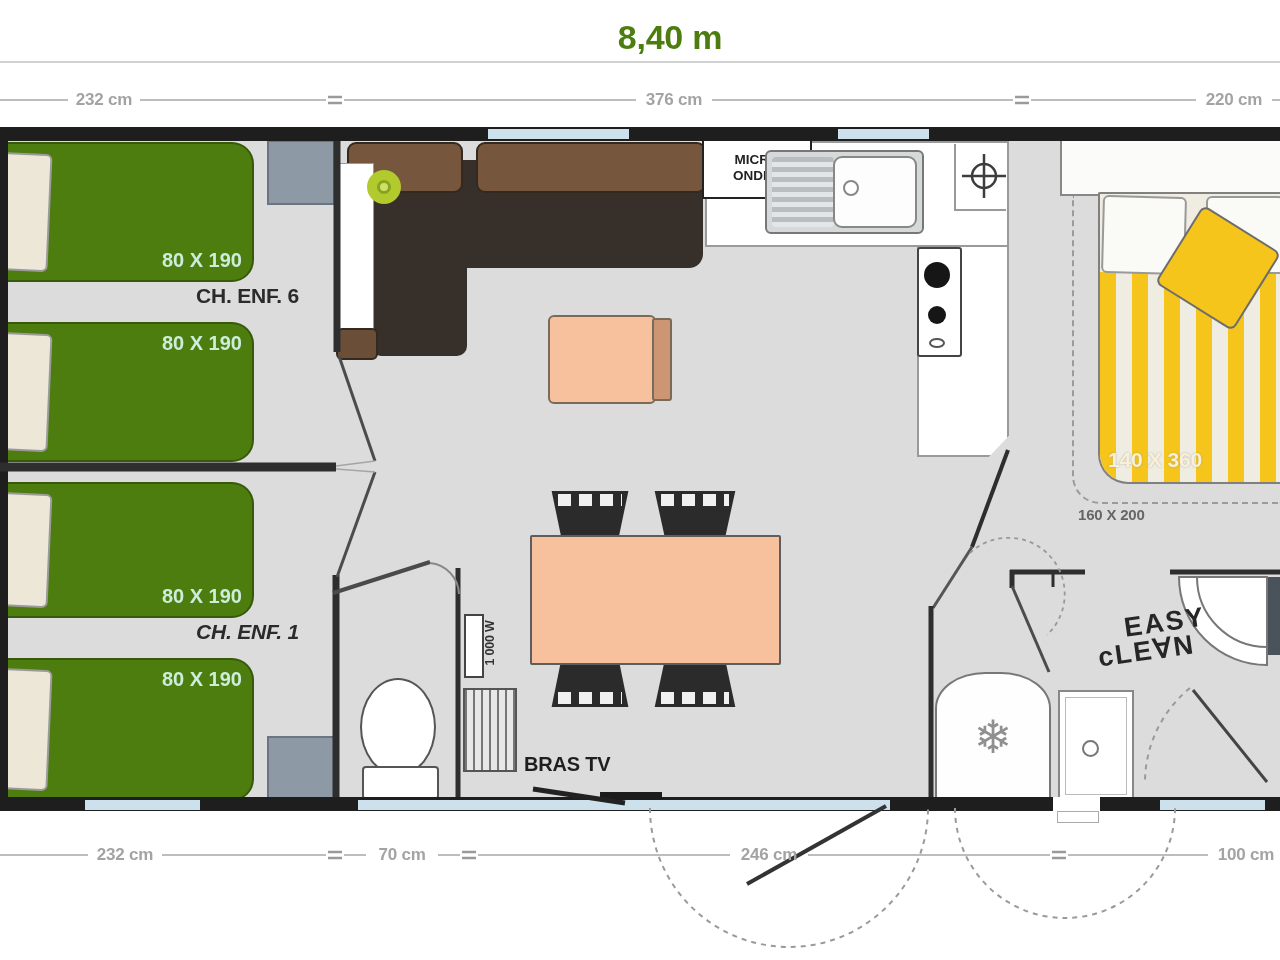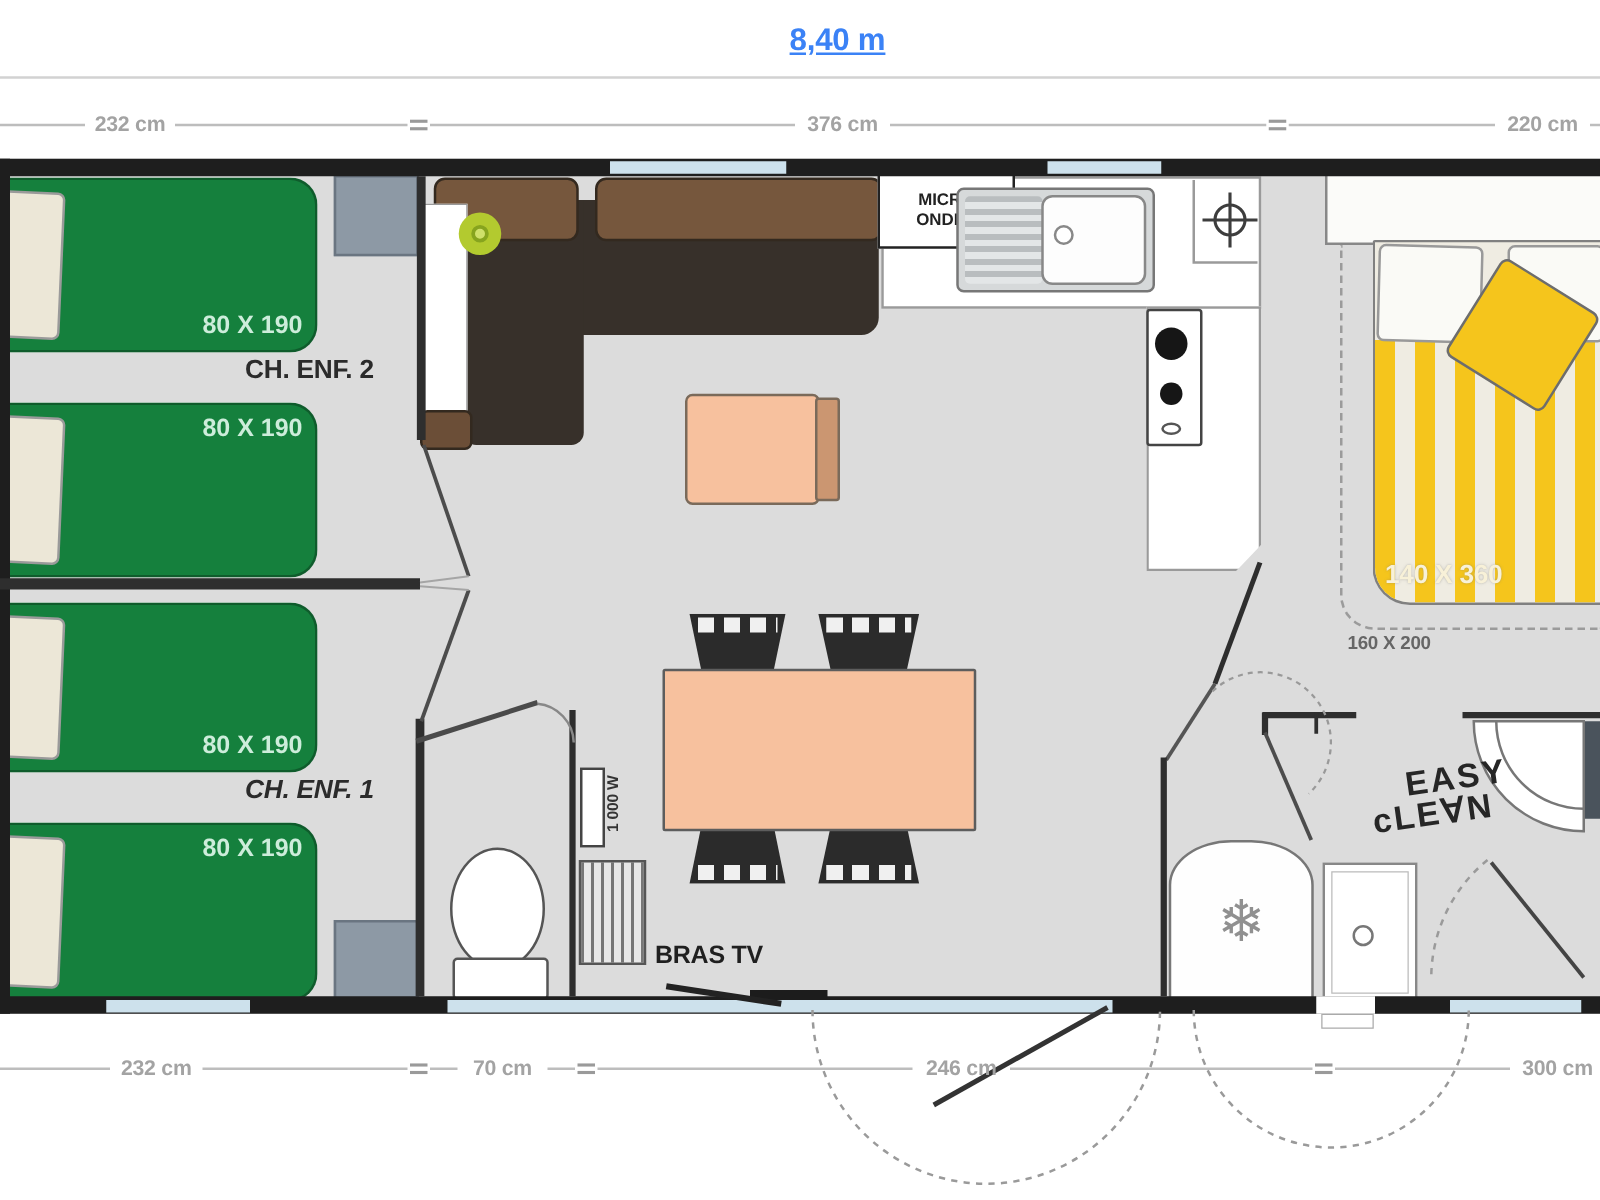--- a/index.html
+++ b/index.html
@@ -4,21 +4,21 @@
 <style>
   html,body{margin:0;padding:0;background:#fff;}
   .stage{position:relative;width:1280px;height:960px;background:#ffffff;overflow:hidden;
          font-family:"Liberation Sans",sans-serif;}
   .abs{position:absolute;}
   .lbl{position:absolute;font-weight:bold;letter-spacing:-0.2px;white-space:nowrap;z-index:8;}
   .dim{color:#a3a3a3;font-size:17px;transform:translateX(-50%);}
   .floor{position:absolute;left:0;top:127px;width:1280px;height:684px;background:#dcdcdc;z-index:0;}
   .wall{position:absolute;background:#1e1e1e;z-index:4;}
   .window{position:absolute;background:#cde1ec;z-index:5;height:10px;}
-  .kidbed{position:absolute;background:#15803d;border:2px solid rgba(0,0,0,.28);
+  .kidbed{position:absolute;background:#4d7c0f;border:2px solid rgba(0,0,0,.28);
           border-left:none;border-radius:0 22px 22px 0;overflow:hidden;z-index:2;}
   .pillow{position:absolute;left:-6px;top:9px;width:52px;height:calc(100% - 22px);
           background:#ece7d7;border:2px solid #9a9a9a;border-radius:6px;transform:rotate(2.5deg);}
   .bedlbl{position:absolute;color:#cdeddb;font-weight:bold;font-size:20px;}
   .wardrobe{position:absolute;background:#8d99a5;border:2px solid #6a7581;z-index:2;}
   .sofa-part{position:absolute;z-index:2;}
   .counter{position:absolute;background:#ffffff;border:2px solid #9a9a9a;z-index:2;}
   .roomlbl{color:#2b2b2b;font-size:21px;}
   .chair{position:absolute;background:#2b2b2b;z-index:2;}
   .chair::before{content:"";position:absolute;left:10%;right:10%;height:12px;
@@ -32,30 +32,30 @@
   .logo{position:absolute;left:1096px;top:612px;transform:rotate(-8deg);color:#262626;
         font-weight:bold;z-index:8;line-height:0.95;}
   .logo .l1{font-size:27px;margin-left:30px;letter-spacing:2px;}
   .logo .l2{font-size:27px;letter-spacing:2px;}
 </style>
 </head>
 <body>
 
 <div class="stage">
 
-  <div class="lbl" style="left:670px;top:18px;font-size:25px;color:#3b82f6;transform:translateX(-50%);text-decoration:underline;">8,40 m</div>
+  <div class="lbl" style="left:670px;top:18px;font-size:34px;color:#4d7c0f;transform:translateX(-50%);">8,40 m</div>
 
   <div class="lbl dim" style="left:104px;top:90px;">232 cm</div>
   <div class="lbl dim" style="left:674px;top:90px;text-align:right;">376 cm</div>
   <div class="lbl dim" style="left:1234px;top:90px;text-align:right;">220 cm</div>
 
   <div class="lbl dim" style="left:125px;top:845px;">232 cm</div>
   <div class="lbl dim" style="left:402px;top:845px;">70 cm</div>
   <div class="lbl dim" style="left:769px;top:845px;">246 cm</div>
-  <div class="lbl dim" style="left:1246px;top:845px;">300 cm</div>
+  <div class="lbl dim" style="left:1246px;top:845px;">100 cm</div>
 
   <div class="floor"></div>
 
   <div class="kidbed" style="left:0;top:142px;width:252px;height:136px;">
     <div class="pillow"></div>
     <span class="bedlbl" style="right:10px;bottom:8px;">80 X 190</span>
   </div>
   <div class="kidbed" style="left:0;top:322px;width:252px;height:136px;">
     <div class="pillow"></div>
     <span class="bedlbl" style="right:10px;top:8px;">80 X 190</span>
@@ -65,21 +65,21 @@
     <span class="bedlbl" style="right:10px;bottom:8px;">80 X 190</span>
   </div>
   <div class="kidbed" style="left:0;top:658px;width:252px;height:139px;">
     <div class="pillow"></div>
     <span class="bedlbl" style="right:10px;top:8px;">80 X 190</span>
   </div>
 
   <div class="wardrobe" style="left:267px;top:140px;width:64px;height:61px;"></div>
   <div class="wardrobe" style="left:267px;top:736px;width:64px;height:61px;"></div>
 
-  <div class="lbl roomlbl" style="left:196px;top:284px;">CH. ENF. 2</div>
+  <div class="lbl roomlbl" style="left:196px;top:284px;">CH. ENF. 6</div>
   <div class="lbl roomlbl" style="left:196px;top:620px;font-style:italic;">CH. ENF. 1</div>
 
   <div class="sofa-part" style="left:371px;top:160px;width:332px;height:108px;background:#37302a;border-radius:0 0 14px 8px;"></div>
   <div class="sofa-part" style="left:371px;top:160px;width:96px;height:196px;background:#37302a;border-radius:0 0 10px 10px;"></div>
   <div class="sofa-part" style="left:347px;top:142px;width:112px;height:47px;background:#76573d;border:2px solid #33291f;border-radius:9px;"></div>
   <div class="sofa-part" style="left:476px;top:142px;width:226px;height:47px;background:#76573d;border:2px solid #33291f;border-radius:9px;"></div>
   <div class="sofa-part" style="left:338px;top:163px;width:34px;height:167px;background:#fff;border:1.5px solid #999;"></div>
   <div class="sofa-part" style="left:336px;top:328px;width:38px;height:28px;background:#6b4e37;border:2px solid #33291f;border-radius:6px;"></div>
   <div class="sofa-part" style="left:367px;top:170px;width:34px;height:34px;background:#b3ca2f;border-radius:50%;"></div>
   <div class="sofa-part" style="left:377px;top:180px;width:14px;height:14px;background:#cfe06a;border:3px solid #87a41e;border-radius:50%;box-sizing:border-box;"></div>

